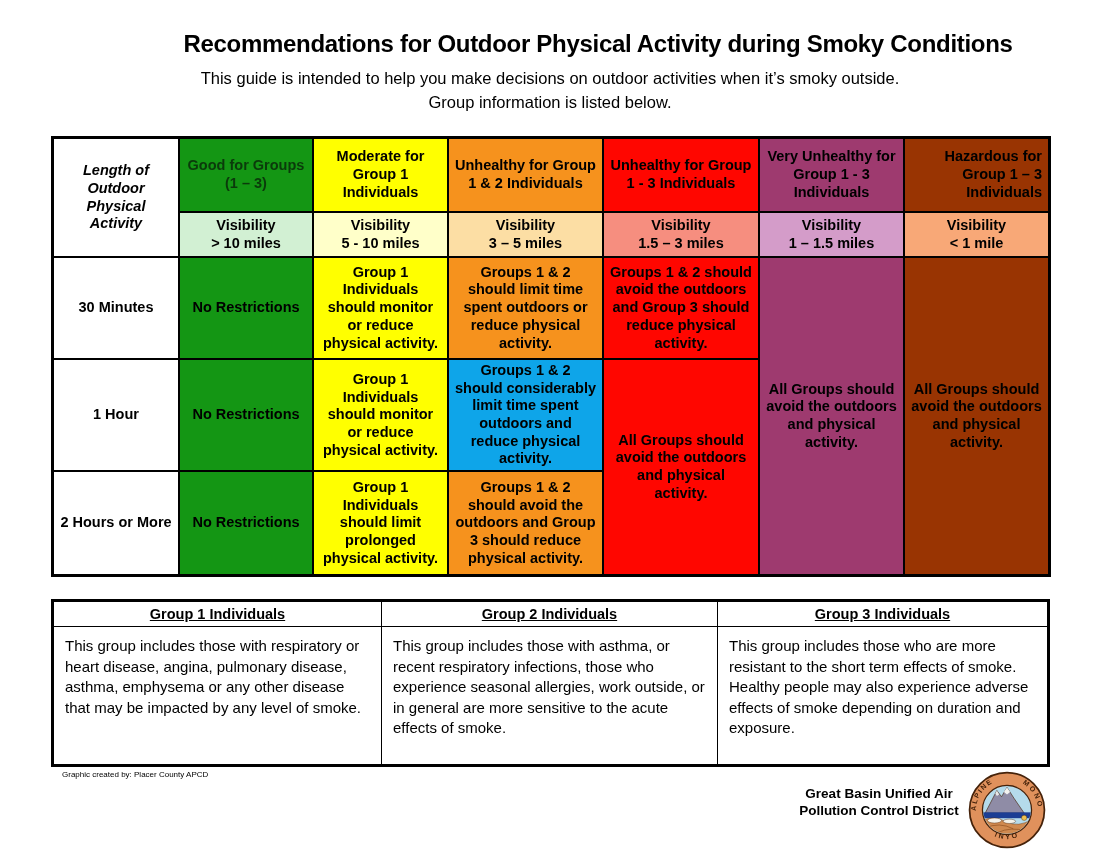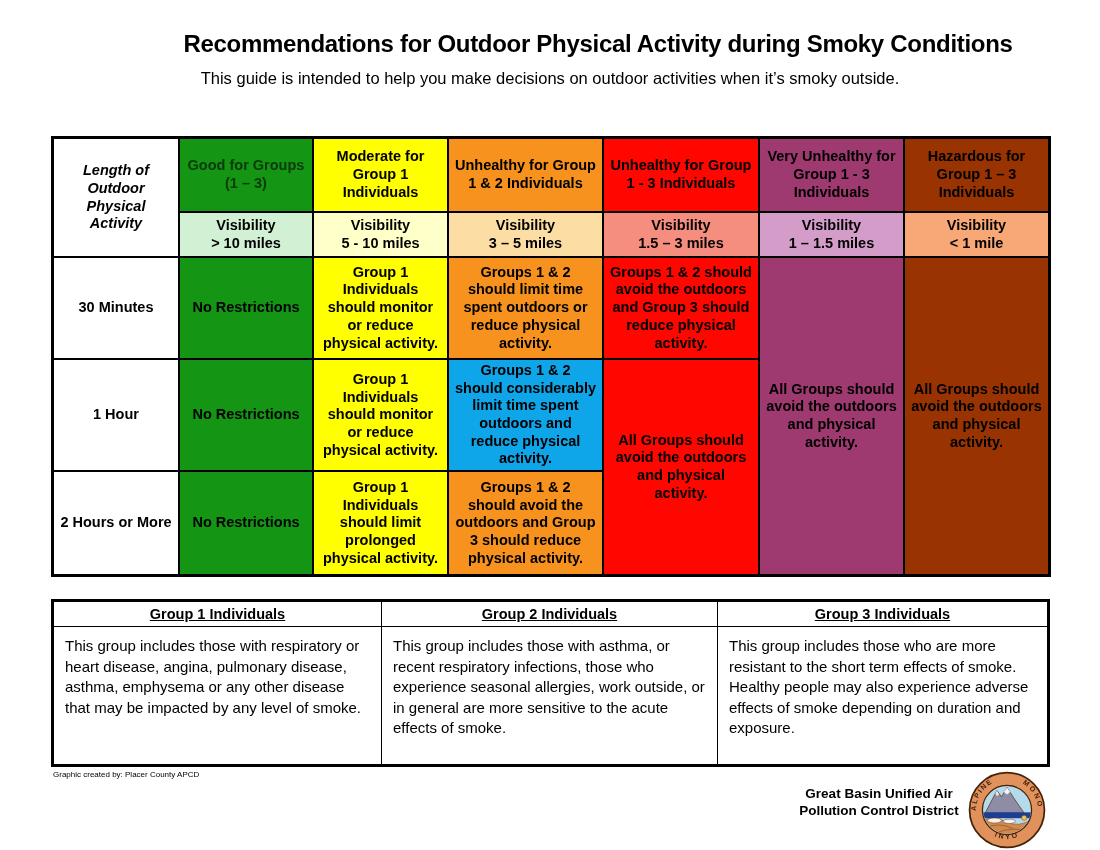--- a/index.html
+++ b/index.html
@@ -43,55 +43,56 @@
   .g-head{
     height:22px;text-align:center;font-weight:bold;font-size:14.5px;
     text-decoration:underline;vertical-align:middle !important;background:#fff;
   }
   .g-desc{
     background:#fff;font-size:15px;line-height:1.37;padding:9px 11px 12px 11px;
     font-weight:normal;height:116px;
   }
 
   
-  .credit{position:absolute;left:53px;top:770px;font-size:8px;color:#000;}
+  .credit{position:absolute;left:62px;top:770px;font-size:8px;color:#000;}
   .district{
     position:absolute;left:790px;top:786px;width:178px;text-align:center;
     font-weight:bold;font-size:13.5px;line-height:1.25;
   }
   .seal{position:absolute;left:968px;top:771px;width:78px;height:78px;}
 </style>
 </head>
 <body>
 
 <div class="page">
 
   <div class="title">Recommendations for Outdoor Physical Activity during Smoky Conditions</div>
   <div class="subtitle sub1">This guide is intended to help you make decisions on outdoor activities when it’s smoky outside.</div>
+  <div class="subtitle sub2">Group information is listed below.</div>
 
   <div class="matrix-wrap">
     <table class="matrix">
       <colgroup>
         <col style="width:126px">
           <col style="width:134px">
           <col style="width:135px">
         <col style="width:155px">
           <col style="width:156px">
           <col style="width:145px">
           <col style="width:145px">
       </colgroup>
       <tbody>
           <tr class="r-head">
         <td class="corner" rowspan="2">Length of Outdoor Physical Activity</td>
         <th class="cat cat-good" style="background-color: rgb(20, 150, 20);">Good for Groups (1 – 3)</th>
         <th class="cat" style="background-color: rgb(255, 255, 0);">Moderate for Group 1 Individuals</th>
         <th class="cat" style="background-color: rgb(246, 146, 29);">Unhealthy for Group 1 &amp; 2 Individuals</th>
         <th class="cat" style="background-color: rgb(255, 6, 0);">Unhealthy for Group 1 - 3 Individuals</th>
         <th class="cat" style="background-color: rgb(158, 58, 111);">Very Unhealthy for Group 1 - 3 Individuals</th>
-        <th class="cat" style="background-color: rgb(153, 52, 2);">Hazardous for Group 1 – 3 Individuals</th>
+        <th class="cat" style="background-color: rgb(153, 52, 2); text-align: right;">Hazardous for Group 1 – 3 Individuals</th>
       </tr>
       <tr class="r-vis">
         <td class="vis" style="background-color: rgb(210, 240, 211);">
           <div>Visibility</div>
           <div>&gt; 10 miles</div>
         </td>
         <td class="vis" style="background-color: rgb(255, 255, 201);">
           <div>Visibility</div>
           <div>5 - 10 miles</div>
         </td>

